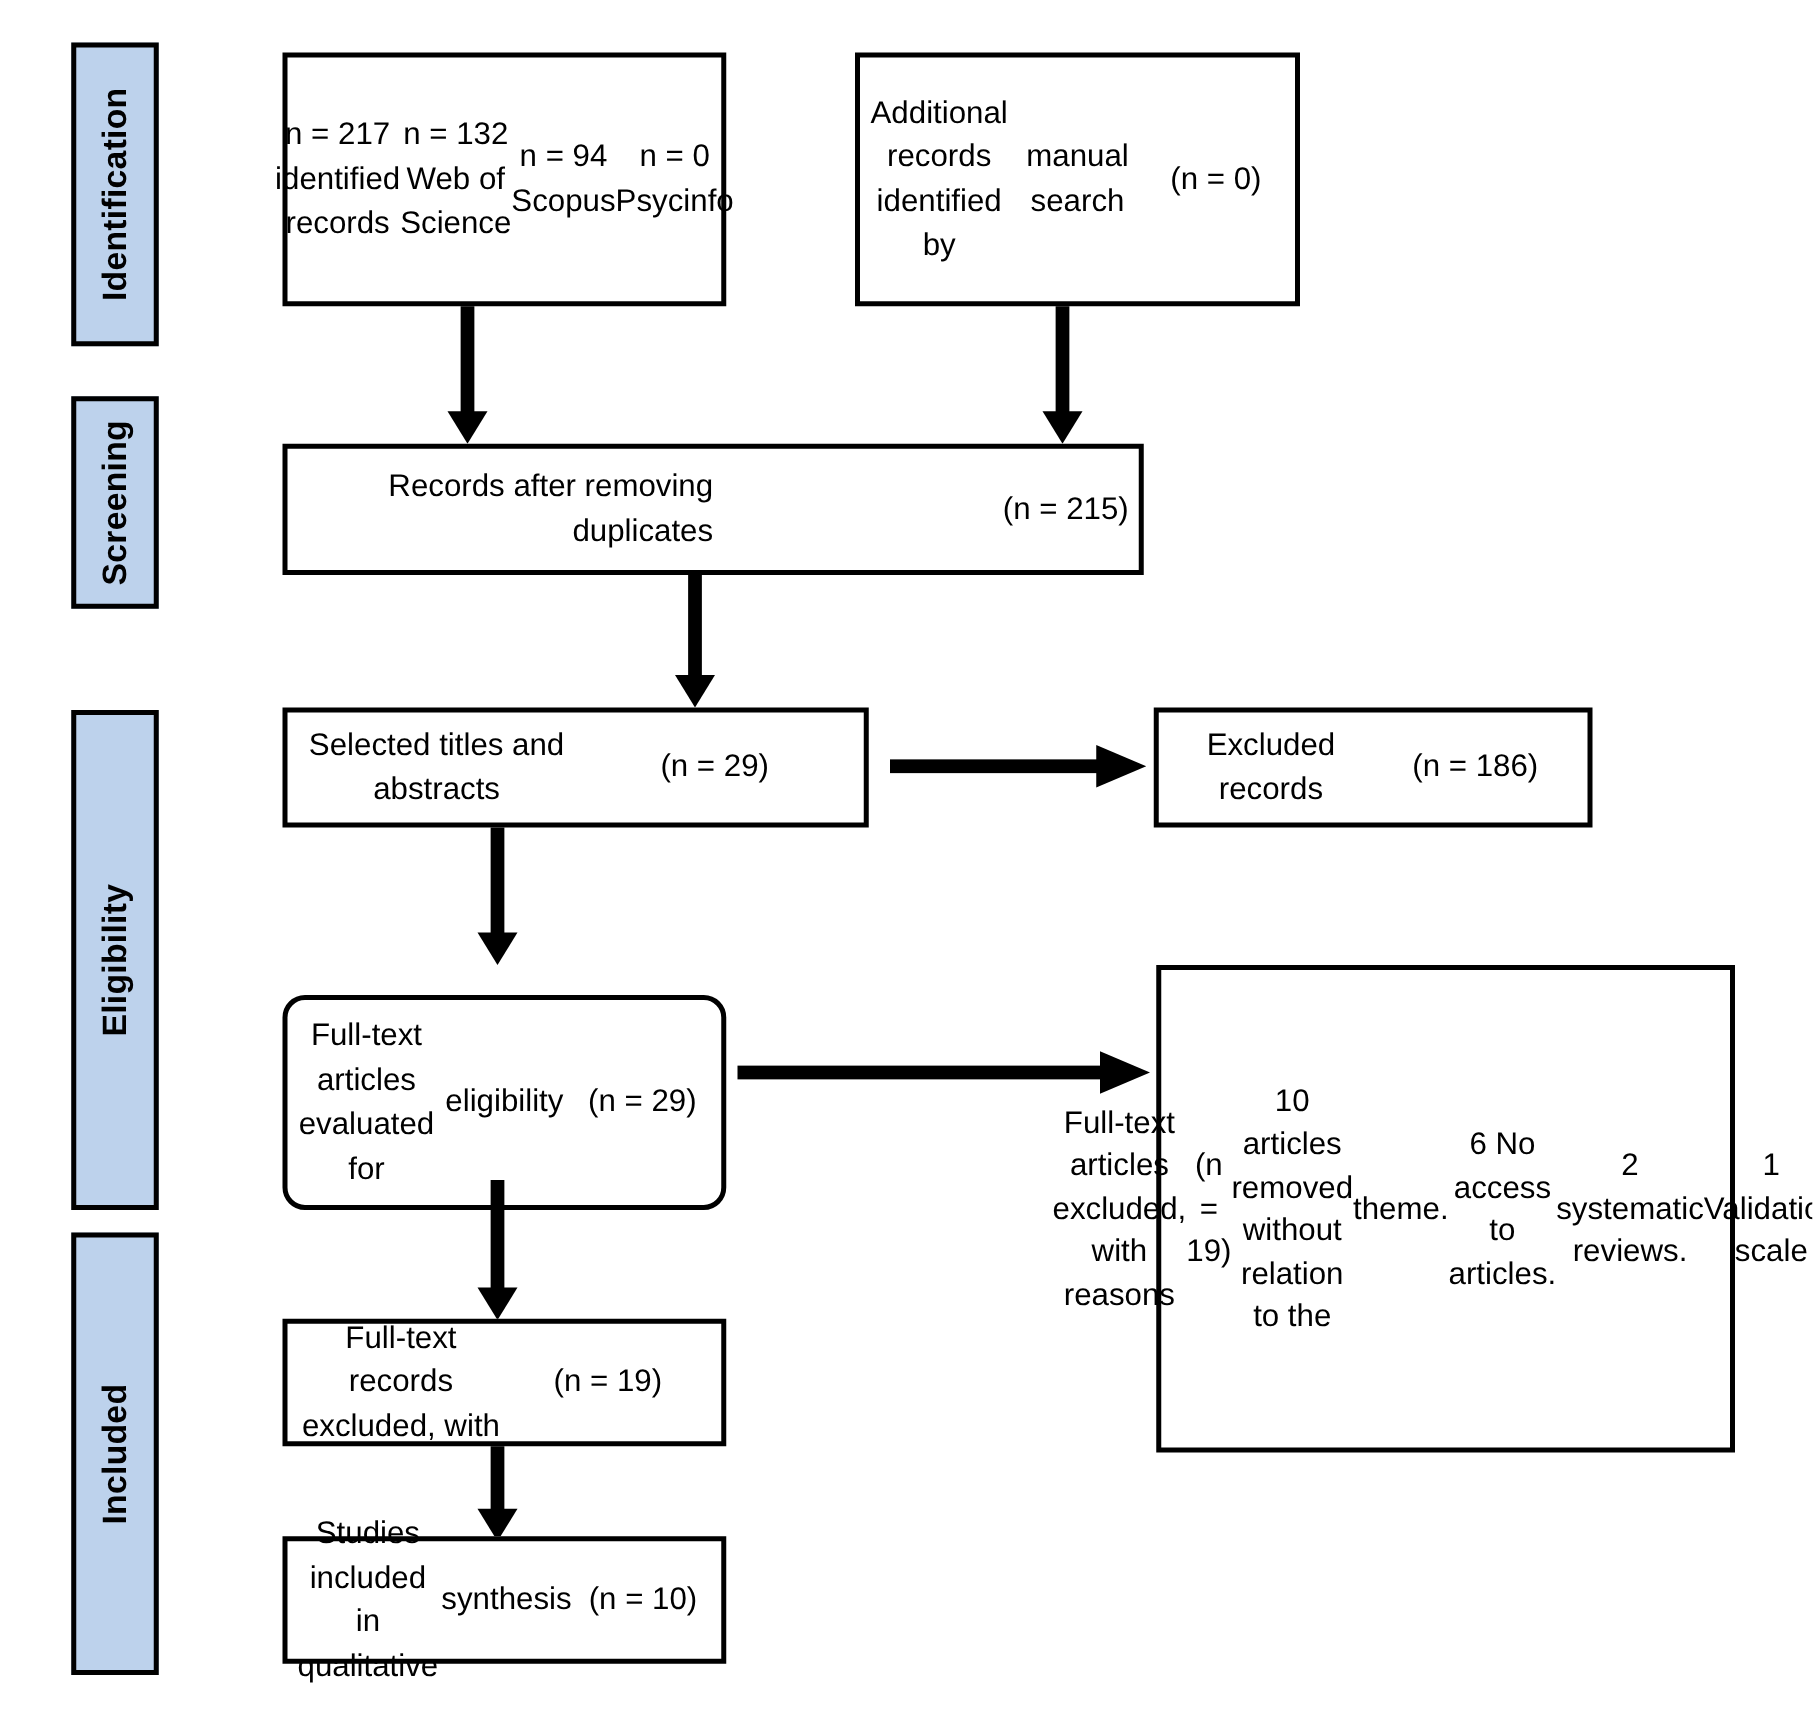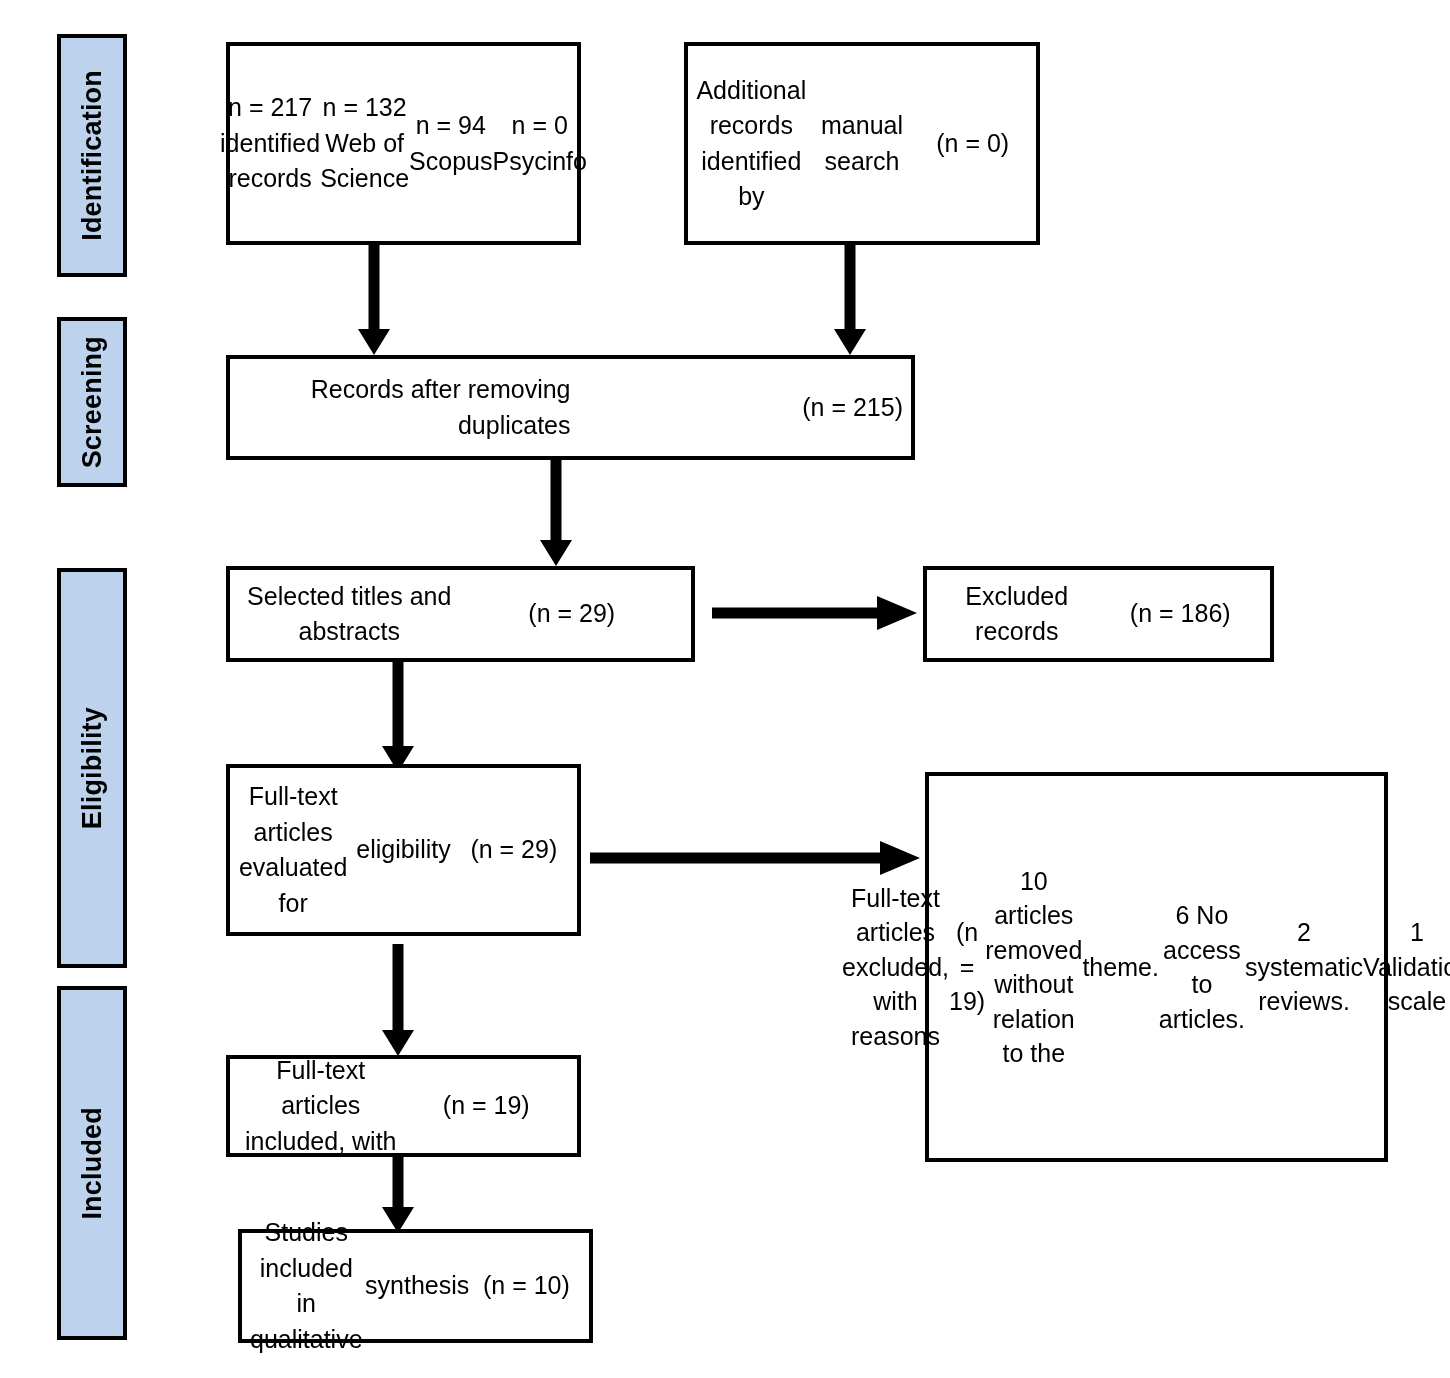--- a/index.html
+++ b/index.html
@@ -172,21 +172,21 @@
   <div class="box" style="left:923px; top:566px; width:351px; height:96px;">
     <span class="line">Excluded records</span>
     <span class="line">(n = 186)</span>
   </div>
 
   <div class="arrow-v" style="left:380px; top:662px; width:36px; height:110px;">
     <div class="shaft" style="height:86px;"></div>
     <div class="head"></div>
   </div>
 
-  <div class="box" style="left:226px; top:764px; width:355px; height:172px;">
+  <div class="box" style="left:226px; top:796px; width:355px; height:172px;border-radius:18px;">
     <span class="line">Full-text articles evaluated for</span>
     <span class="line">eligibility</span>
     <span class="line">(n = 29)</span>
   </div>
 
   <div class="arrow-h" style="left:590px; top:841px; width:330px; height:34px;">
     <div class="shaft" style="width:295px;"></div>
     <div class="head"></div>
   </div>
 
@@ -200,28 +200,28 @@
     <span class="line">2 systematic reviews.</span>
     <span class="line">1 Validation scale</span>
   </div>
 
   <div class="arrow-v" style="left:380px; top:944px; width:36px; height:112px;">
     <div class="shaft" style="height:88px;"></div>
     <div class="head"></div>
   </div>
 
   <div class="box" style="left:226px; top:1055px; width:355px; height:102px;">
-    <span class="line">Full-text articles included, with</span>
+    <span class="line">Full-text records excluded, with</span>
     <span class="line">(n = 19)</span>
   </div>
 
   <div class="arrow-v" style="left:380px; top:1157px; width:36px; height:76px;">
     <div class="shaft" style="height:52px;"></div>
     <div class="head"></div>
   </div>
 
-  <div class="box" style="left:238px; top:1229px; width:355px; height:114px;justify-content:center;">
+  <div class="box" style="left:226px; top:1229px; width:355px; height:102px;justify-content:center;">
     <span class="line">Studies included in qualitative</span>
     <span class="line">synthesis</span>
     <span class="line">(n = 10)</span>
   </div>
 
 </div>
 
 </body></html>

